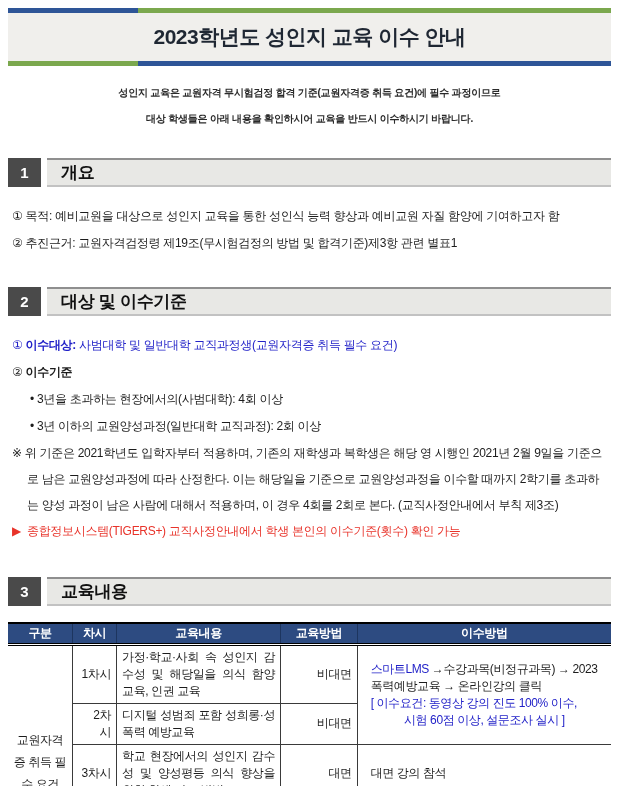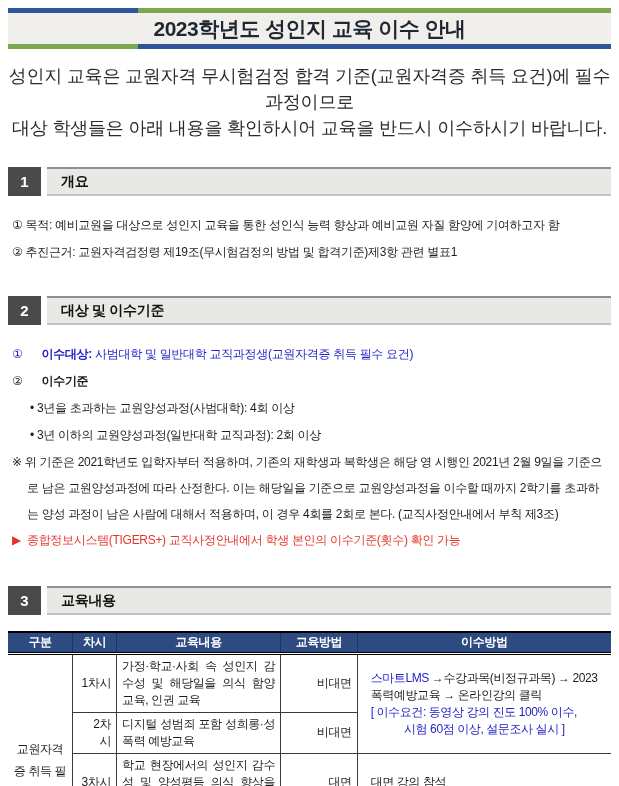--- a/index.html
+++ b/index.html
@@ -18,39 +18,39 @@
 
   
   .banner{margin-bottom:14px;}
   .bar{display:flex;height:5px;}
   .bar .seg-a{width:130px;}
   .bar .seg-b{flex:1;}
   .bar.top .seg-a{background:var(--banner-blue);}
   .bar.top .seg-b{background:var(--banner-green);}
   .bar.bot .seg-a{background:var(--banner-green);}
   .bar.bot .seg-b{background:var(--banner-blue);}
-  .band{background:var(--band-bg);height:31px;display:flex;align-items:center;justify-content:center;}
+  .band{background:var(--band-bg);height:48px;display:flex;align-items:center;justify-content:center;}
   .band h1{font-size:21px;font-weight:800;color:var(--title-text);letter-spacing:-0.5px;}
 
   
-  .intro{text-align:center;font-size:18px;font-weight:400;color:#2a2a2a;line-height:26px;margin-bottom:22px;letter-spacing:-0.2px;}
+  .intro{text-align:center;font-size:10px;font-weight:700;color:#2a2a2a;line-height:26px;margin-bottom:22px;letter-spacing:-0.2px;}
 
   
   .sec-head{display:flex;align-items:stretch;height:29px;margin-top:26px;margin-bottom:16px;}
   .sec-num{width:33px;background:var(--num-bg);color:#fff;font-weight:700;font-size:15px;
            display:flex;align-items:center;justify-content:center;}
   .sec-gap{width:6px;}
   .sec-bar{flex:1;background:var(--bar-bg);border-top:2px solid #8f8f8f;border-bottom:2px solid #c2c2c2;
-           display:flex;align-items:center;padding-left:14px;font-size:14px;font-weight:800;color:#111;letter-spacing:-0.3px;}
+           display:flex;align-items:center;padding-left:14px;font-size:17px;font-weight:800;color:#111;letter-spacing:-0.3px;}
 
   
   .sec-body{font-size:12px;line-height:27px;letter-spacing:-0.3px;padding-left:4px;}
   .blue{color:var(--blue);}
   .red{color:var(--red);}
-  .bold{font-weight:700;margin-left:16px;}
+  .bold{font-weight:700;}
   .bullets{padding-left:18px;}
   .note{padding-left:15px;text-indent:-15px;line-height:26px;}
   .rednote{line-height:27px;}
   .rednote .mark{margin-right:6px;}
 
   
   table{width:100%;border-collapse:collapse;table-layout:fixed;margin-top:6px;
         border-top:2px solid #000;border-bottom:3px solid #000;
         font-size:12px;letter-spacing:-0.4px;}
   col.c1{width:10.7%;} col.c2{width:7.3%;} col.c3{width:27.2%;} col.c4{width:12.7%;} col.c5{width:42.1%;}
@@ -112,21 +112,21 @@
     <div class="blue">
       <span>①</span>
       <span class="bold">이수대상:</span>
       <span>사범대학 및 일반대학 교직과정생(교원자격증 취득 필수 요건)</span>
     </div>
     <div>
       <span>②</span>
       <span class="bold">이수기준</span>
     </div>
     <div class="bullets">
-      <div>• 3년을 초과하는 교원양성과정(사범대학): 4회 이상</div>
+      <div>• 3년을 초과하는 현장에서의(사범대학): 4회 이상</div>
       <div>• 3년 이하의 교원양성과정(일반대학 교직과정): 2회 이상</div>
     </div>
     <div class="note">※ 위 기준은 2021학년도 입학자부터 적용하며, 기존의 재학생과 복학생은 해당 영 시행인 2021년 2월 9일을 기준으로 남은 교원양성과정에 따라 산정한다. 이는 해당일을 기준으로 교원양성과정을 이수할 때까지 2학기를 초과하는 양성 과정이 남은 사람에 대해서 적용하며, 이 경우 4회를 2회로 본다. (교직사정안내에서 부칙 제3조)</div>
     <div class="rednote red">
       <span class="mark">▶</span><span>종합정보시스템(TIGERS+) 교직사정안내에서 학생 본인의 이수기준(횟수) 확인 가능</span>
     </div>
   </div>
 
   <div class="sec-head" style="margin-top:32px;">
     <div class="sec-num">3</div>

